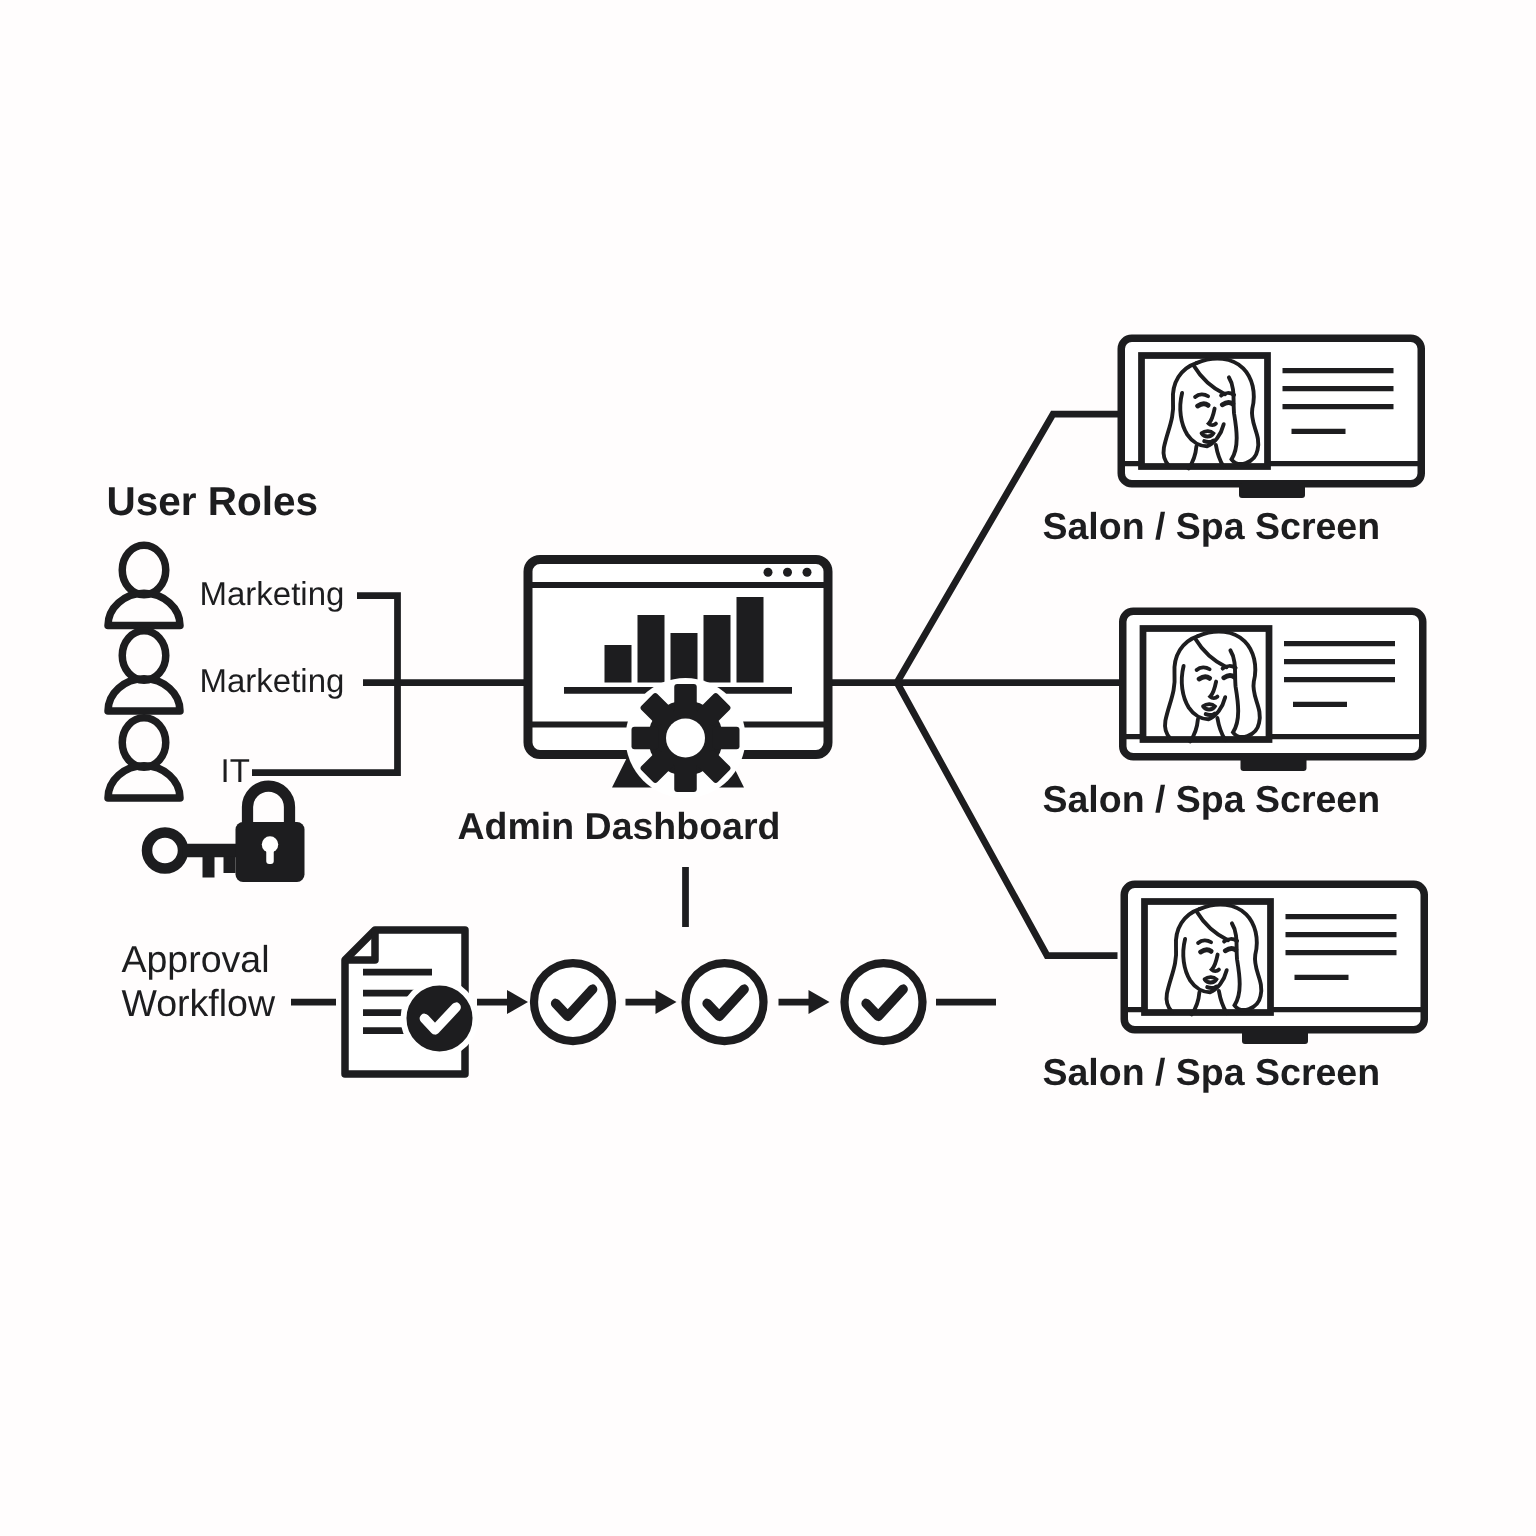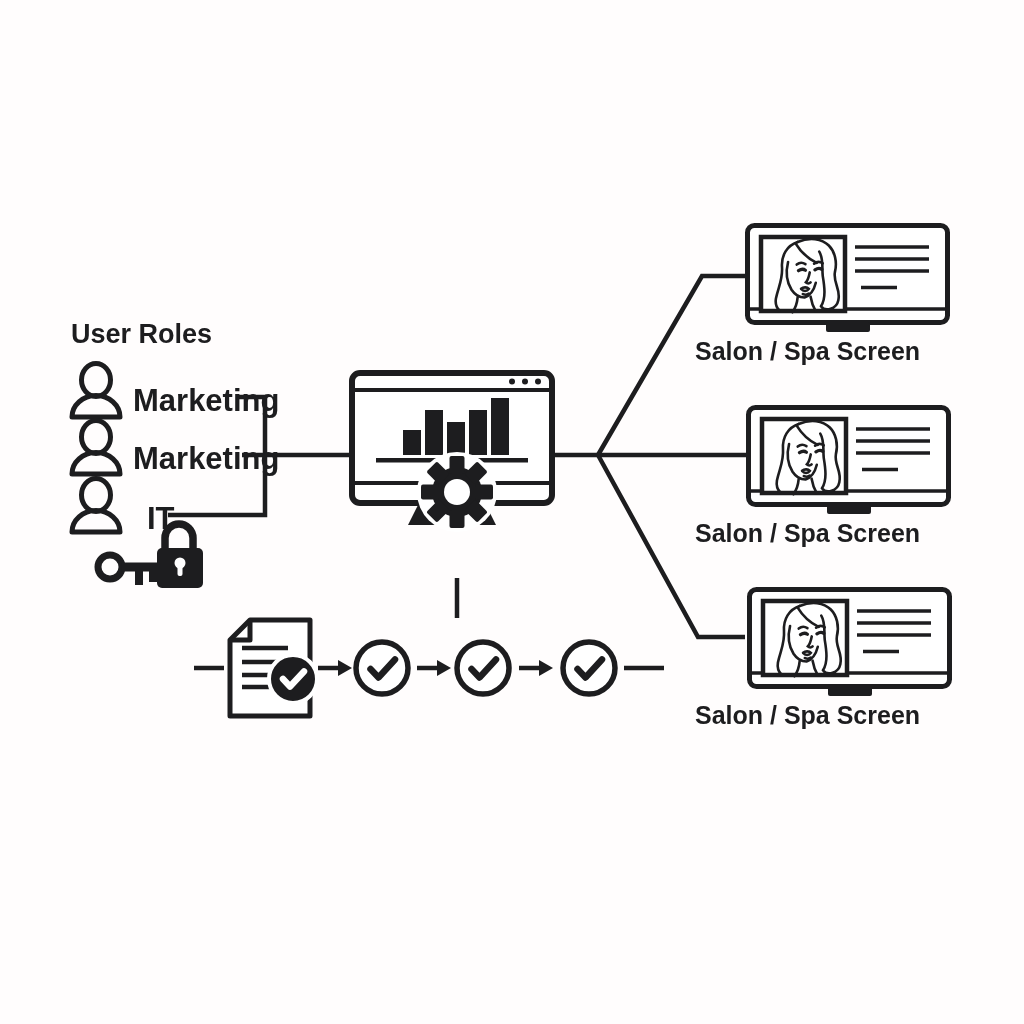--- a/index.html
+++ b/index.html
@@ -3,21 +3,21 @@
 <meta charset="utf-8">
 <style>
   html,body{margin:0;padding:0;background:#ffffff;}
   .canvas{
     position:relative;width:1024px;height:1024px;background:#fffdfd;
     font-family:"Liberation Sans", sans-serif;color:#1d1d1f;overflow:hidden;
   }
   .gfx{position:absolute;left:0;top:0;}
   .label{position:absolute;color:#1d1d1f;line-height:1.15;white-space:nowrap;}
   .label.title{font-size:27px;font-weight:700;}
-  .label.role{font-size:31px;font-weight:700;}
+  .label.role{font-size:22px;font-weight:400;}
   .label.caption{font-size:25px;font-weight:700;text-align:left;width:300px;}
   .label.workflow{font-size:25px;font-weight:400;white-space:pre-line;line-height:29px;}
 </style>
 </head>
 <body>
 
 <div class="canvas">
 
   <svg class="gfx" width="1024" height="1024" viewBox="0 0 1024 1024">
     <defs>
@@ -183,18 +183,21 @@
         <use href="#check-circle"></use>
       </g>
   </svg>
 
   <div class="label title" style="left:71px;top:319px;">User Roles</div>
 
   <div class="label role" style="left:133px;top:383px;">Marketing</div>
   <div class="label role" style="left:133px;top:441px;">Marketing</div>
   <div class="label role" style="left:147px;top:501px;">IT</div>
 
+  <div class="label caption" style="left:305px;top:537px;">Admin Dashboard</div>
 
   <div class="label caption" style="left:695px;top:337px;">Salon / Spa Screen</div>
   <div class="label caption" style="left:695px;top:519px;">Salon / Spa Screen</div>
   <div class="label caption" style="left:695px;top:701px;">Salon / Spa Screen</div>
 
+  <div class="label workflow" style="left:81px;top:626px;">Approval
+Workflow</div>
 </div>
 
 </body></html>

